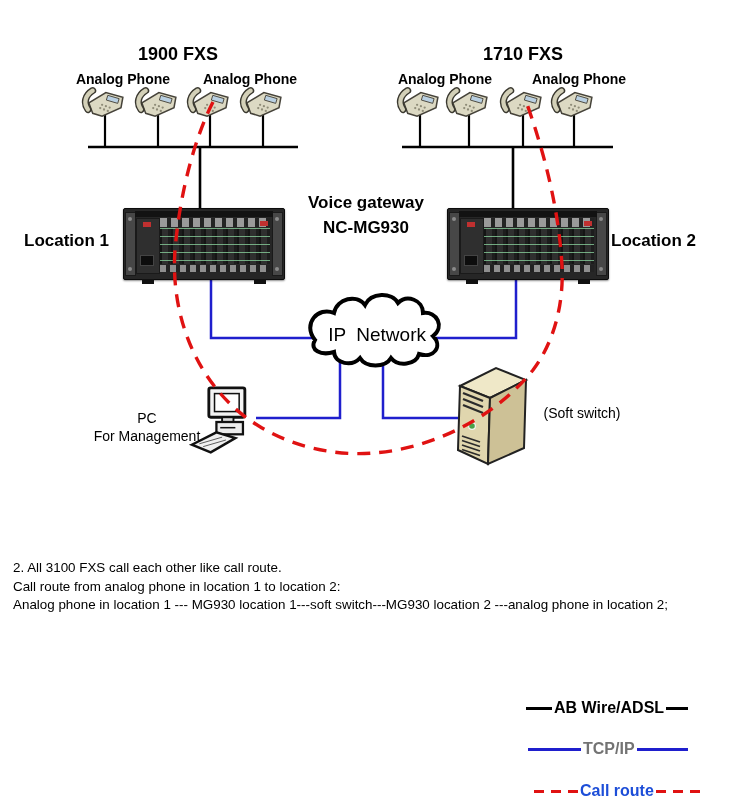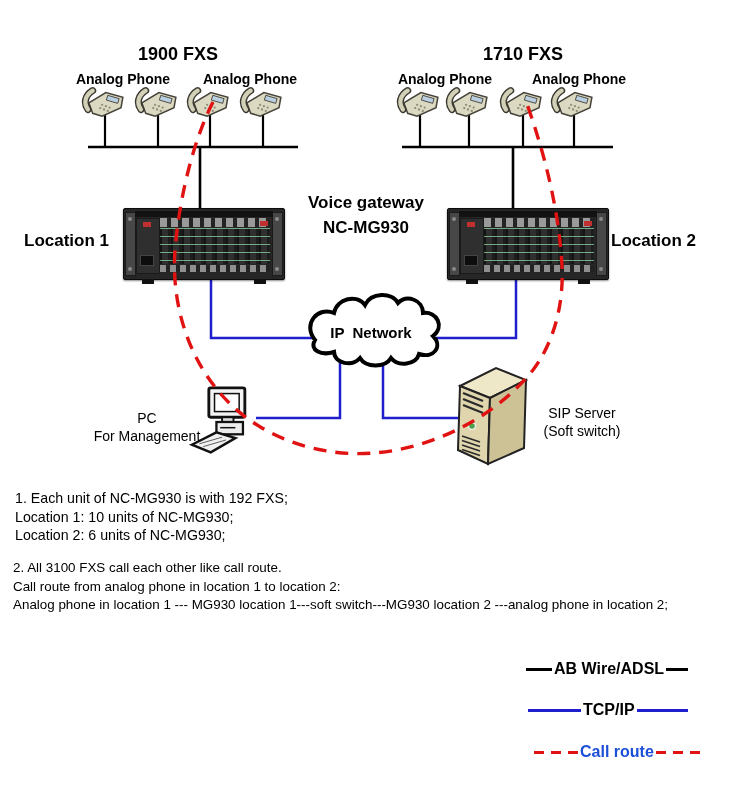--- a/index.html
+++ b/index.html
@@ -5,21 +5,21 @@
   html,body{margin:0;padding:0;background:#fff;}
   #stage{position:relative;width:750px;height:800px;background:#ffffff;overflow:hidden;
          font-family:"Liberation Sans", sans-serif;color:#000;}
   .abs{position:absolute;}
   svg.layer{position:absolute;left:0;top:0;pointer-events:none;}
   
   .grp-title{font-size:18px;font-weight:bold;text-align:center;width:140px;}
   .phone-label{font-size:14px;text-align:center;width:120px;font-weight:bold;}
   .loc-label{font-size:17px;font-weight:bold;white-space:nowrap;}
   .gw-caption{width:160px;text-align:center;font-size:17px;font-weight:bold;line-height:25px;}
-  .cloud-label{width:110px;text-align:center;font-size:15px;font-weight:bold;white-space:pre;}
+  .cloud-label{width:110px;text-align:right;font-size:19px;font-weight:normal;white-space:pre;}
   .small-label{font-size:14px;text-align:center;line-height:18px;}
   .note{font-size:14.2px;line-height:18.5px;white-space:nowrap;}
   .note2{font-size:13.4px;line-height:18.5px;white-space:nowrap;}
   
   .rack{width:160px;height:70px;background:#262626;border:1px solid #0c0c0c;border-radius:2px;
         box-shadow:0 1px 2px rgba(0,0,0,.45);}
   .rack .flange{position:absolute;top:3px;bottom:3px;width:9px;background:#474747;border:1px solid #1a1a1a;}
   .rack .flange.l{left:1px;} .rack .flange.r{right:1px;}
   .rack .screw{position:absolute;left:2px;width:4px;height:4px;border-radius:50%;background:#8a8a8a;}
   .rack .topband{position:absolute;left:11px;right:11px;top:2px;height:6px;background:#121212;}
@@ -29,21 +29,21 @@
         background:
           repeating-linear-gradient(0deg, rgba(140,215,160,0) 0 3px, rgba(140,215,160,.75) 3px 4px, rgba(140,215,160,0) 4px 8px),
           repeating-linear-gradient(90deg,#141414 0 2px,#2f2f2f 2px 8px,#1d1d1d 8px 11px);}
   .rack .btabs{position:absolute;left:36px;right:14px;top:56px;height:7px;
         background:repeating-linear-gradient(90deg,#8f8f8f 0 6px,#222 6px 10px);}
   .rack .panel{position:absolute;left:12px;top:9px;width:22px;height:54px;background:#2f2f2f;border:1px solid #1a1a1a;}
   .rack .logo{position:absolute;width:8px;height:5px;background:#c03030;}
   .rack .outlet{position:absolute;left:16px;top:46px;width:12px;height:9px;background:#0d0d0d;border:1px solid #444;}
   .rack .leg{position:absolute;bottom:-5px;width:12px;height:5px;background:#111;}
   
-  .legend-row{position:absolute;display:flex;align-items:center;}
+  .legend-row{position:absolute;display:flex;align-items:center;margin-top:39px;}
   .legend-row .lbl{font-size:16px;font-weight:bold;margin:0 2px;white-space:nowrap;}
   .lline{display:inline-block;height:0;border-top:3px solid #000;}
   .lline.blue{border-top-color:#1f1fcd;}
   .ldash{display:inline-block;height:3px;}
 </style>
 </head>
 <body>
 
 <div id="stage">
 
@@ -225,43 +225,37 @@
   <div class="abs loc-label" style="left:611px;top:231px">Location 2</div>
 
   <div class="abs cloud-label" style="left:316px;top:324px;z-index:6">IP  Network</div>
 
   <div class="abs small-label" style="left:77px;top:409px;width:140px">
     <div>PC</div>
     <div>For Management</div>
   </div>
 
   <div class="abs small-label" style="left:512px;top:404px;width:140px">
-    <div>SIP Server</div>
     <div>(Soft switch)</div>
   </div>
 
-  <div class="abs note" style="left:15px;top:489px">
-    <div>1. Each unit of NC-MG930 is with 192 FXS;</div>
-    <div>Location 1: 10 units of NC-MG930;</div>
-    <div>Location 2: 6 units of NC-MG930;</div>
-  </div>
   <div class="abs note2" style="left:13px;top:559px">
     <div>2. All 3100 FXS call each other like call route.</div>
     <div>Call route from analog phone in location 1 to location 2:</div>
     <div>Analog phone in location 1 --- MG930 location 1---soft switch---MG930 location 2 ---analog phone in location 2;</div>
   </div>
 
   <div class="legend-row" style="left:526px;top:660px">
     <span class="lline" style="width:26px"></span>
     <span class="lbl" style="color:#000">AB Wire/ADSL</span>
     <span class="lline" style="width:22px"></span>
   </div>
   <div class="legend-row" style="left:528px;top:701px">
     <span class="lline blue" style="width:53px"></span>
-    <span class="lbl" style="color:#000000">TCP/IP</span>
+    <span class="lbl" style="color:#737373">TCP/IP</span>
     <span class="lline blue" style="width:51px"></span>
   </div>
   <div class="legend-row" style="left:534px;top:743px">
     <span class="ldash" style="width:44px;background:repeating-linear-gradient(90deg,#e01212 0 10px,transparent 10px 17px)"></span>
     <span class="lbl" style="color:#1d4ed8">Call route</span>
     <span class="ldash" style="width:46px;background:repeating-linear-gradient(90deg,#e01212 0 10px,transparent 10px 17px)"></span>
   </div>
 
 </div>
 

